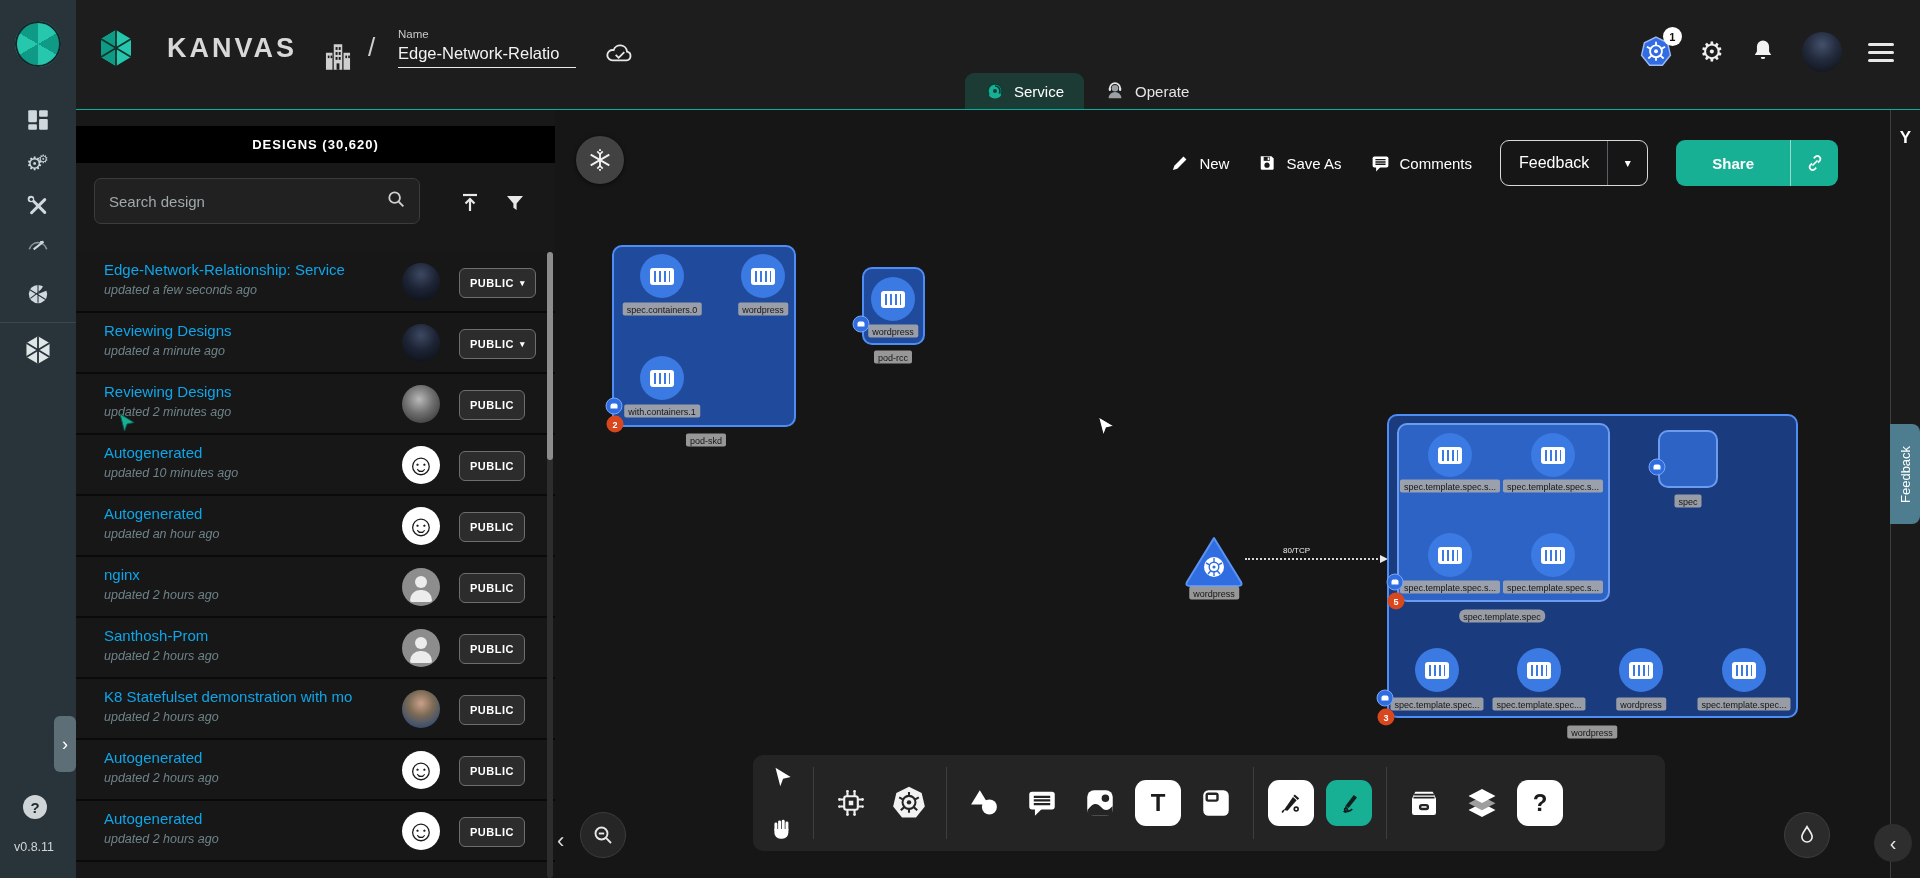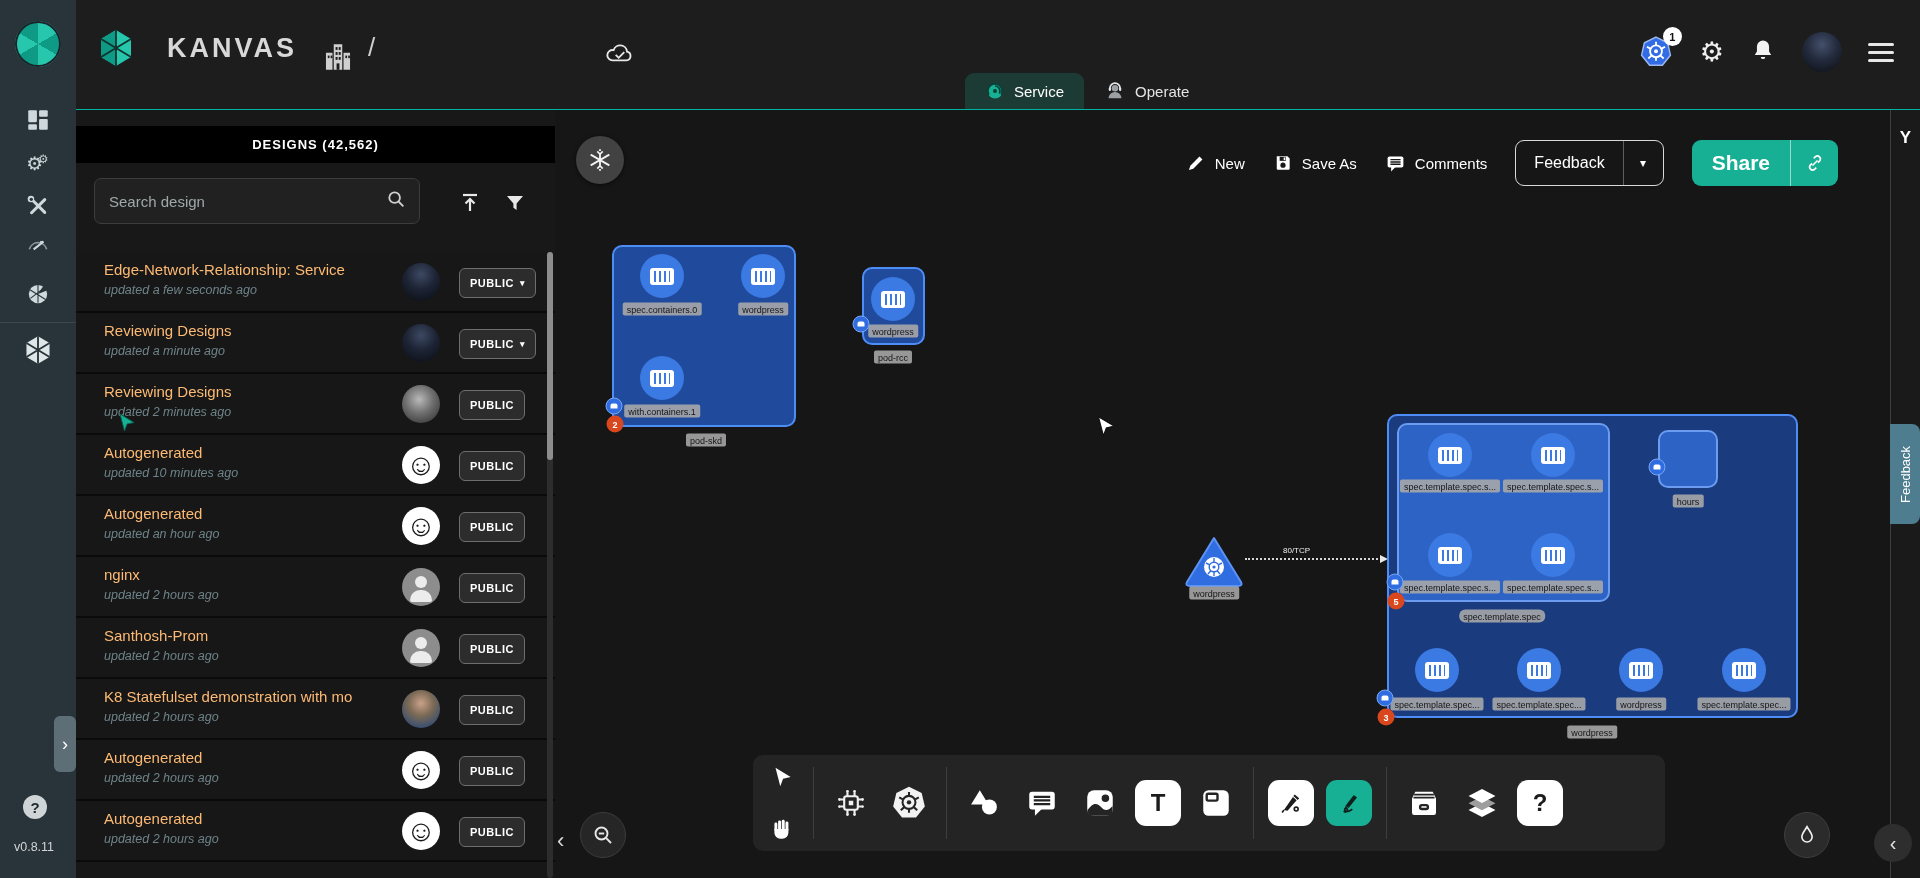--- a/index.html
+++ b/index.html
@@ -43,21 +43,21 @@
   
   .panel { position:absolute; left:76px; top:110px; width:479px; height:768px; background:#181818; z-index:10; overflow:hidden; }
   .ptitle { position:absolute; left:0; top:16px; width:479px; height:37px; background:#000; color:#fff; font-size:13px; font-weight:bold; letter-spacing:1px; display:flex; align-items:center; justify-content:center; }
   .search { position:absolute; left:18px; top:68px; width:326px; height:46px; background:#212121; border:1px solid #3c3c3c; border-radius:7px; display:flex; align-items:center; }
   .search input { flex:1; background:transparent; border:none; outline:none; color:#dadada; font-size:15px; padding:0 8px 0 14px; font-family:"Liberation Sans", sans-serif; }
   .search input::placeholder { color:#9fa8ab; }
   .search .sic2 { margin-right:12px; }
   .pico { position:absolute; top:78px; width:30px; height:30px; display:flex; align-items:center; justify-content:center; }
   .list { position:absolute; left:0; top:142px; width:479px; height:626px; }
   .row { position:relative; height:61px; border-bottom:2px solid #0a0a0a; background:#171717; }
-  .row .tt { position:absolute; left:28px; top:9px; font-size:15px; color:#fdba74; width:292px; white-space:nowrap; overflow:hidden; }
+  .row .tt { position:absolute; left:28px; top:9px; font-size:15px; color:#0ea5e9; width:292px; white-space:nowrap; overflow:hidden; }
   .row .up { position:absolute; left:28px; top:31px; font-size:12.5px; font-style:italic; color:#6e8389; }
   .row .av { position:absolute; left:326px; top:11px; width:38px; height:38px; border-radius:50%; overflow:hidden; }
   .av.dark { background:radial-gradient(circle at 50% 30%, #3d4962 0%, #1d2435 45%, #0b0e15 95%); }
   .av.gphoto { background:radial-gradient(circle at 45% 38%, #b9b9b9 0%, #6e6e6e 45%, #2e2e2e 95%); }
   .av.photo { background:radial-gradient(circle at 50% 35%, #caa189 0%, #7b6a55 40%, #2f4a75 85%); }
   .av.smiley { background:#fff; color:#1a1a1a; font-size:30px; display:flex; align-items:center; justify-content:center; }
   .av.person { background:#8d8d8d; }
   .av.person::before { content:""; position:absolute; left:13px; top:8px; width:12px; height:12px; border-radius:50%; background:#ececec; }
   .av.person::after { content:""; position:absolute; left:8px; top:22px; width:22px; height:12px; border-radius:10px 10px 2px 2px; background:#ececec; }
   .pub { position:absolute; left:383px; top:16px; height:30px; background:#2c2c2c; border:1px solid #6e6e6e; border-radius:6px; color:#fff; font-size:11px; font-weight:bold; letter-spacing:.5px; display:flex; align-items:center; padding:0 10px; gap:6px; }
@@ -68,21 +68,21 @@
   
   .canvas { position:absolute; left:555px; top:110px; width:1335px; height:768px; background:#161616; }
   .flakebtn { position:absolute; left:21px; top:26px; width:48px; height:48px; border-radius:50%; background:#424242; display:flex; align-items:center; justify-content:center; box-shadow:0 1px 4px rgba(0,0,0,.6); }
 
   .ctb { position:absolute; top:30px; right:52px; display:flex; align-items:center; gap:28px; }
   .titem { display:flex; align-items:center; gap:9px; color:#fff; font-size:15px; }
   .actbtn { display:flex; align-items:center; height:46px; border:1px solid #d9d9d9; border-radius:9px; color:#fff; }
   .actbtn .a1 { padding:0 18px; font-size:16px; }
   .actbtn .a2 { width:40px; height:100%; border-left:1px solid #5a5f66; display:flex; align-items:center; justify-content:center; font-size:12px; }
   .sharebtn { display:flex; align-items:center; height:46px; background:#17b095; border-radius:9px; color:#fff; font-weight:bold; }
-  .sharebtn .s1 { padding:0 20px; font-size:21px; }
+  .sharebtn .s1 { padding:0 36px; font-size:15px; }
   .sharebtn .s2 { width:48px; height:100%; border-left:1px solid rgba(255,255,255,.55); display:flex; align-items:center; justify-content:center; }
 
   
   .grp { position:absolute; background:rgba(34,80,168,.92); border:2px solid #4f8df6; border-radius:10px; }
   .grp.lite { background:#2d63c5; border-color:#6b9cf0; }
   .kcir { position:absolute; width:44px; height:44px; border-radius:50%; background:#3b79e3; transform:translate(-50%,-50%); display:flex; align-items:center; justify-content:center; }
   .crate { position:relative; width:24px; height:17px; background:#fff; border-radius:3px; }
   .crate::before { content:""; position:absolute; left:4px; top:3px; right:4px; bottom:3px;
     background:repeating-linear-gradient(90deg,#3b79e3 0 2px,#fff 2px 5px); }
   .nlabel { position:absolute; transform:translate(-50%,-50%); background:rgba(170,170,170,.88); color:#151515; font-size:9px; padding:1.5px 4px; border-radius:2px; white-space:nowrap; max-width:108px; overflow:hidden; text-overflow:ellipsis; z-index:4; }
@@ -147,20 +147,24 @@
             <rect x="12.5" y="12" width="1.4" height="2"></rect>
             <rect x="4.8" y="11" width="1.2" height="1.8"></rect>
             <rect x="6.8" y="11" width="1.2" height="1.8"></rect>
             <rect x="17.2" y="11" width="1.2" height="1.8"></rect>
             <rect x="19.2" y="11" width="1.2" height="1.8"></rect>
             <rect x="11" y="16.5" width="2" height="4.5"></rect>
           </g>
       </svg>
     </div>
     <div class="slash">/</div>
+    <div class="namebox">
+      <div class="lbl">Name</div>
+      <div class="val">Edge-Network-Relatio</div>
+    </div>
     <div class="cloudic">
       <svg width="32" height="26" viewBox="0 0 26 20" fill="none" stroke="#e8e8e8" stroke-width="1.5">
         <path d="M7 16 a4.2 4.2 0 1 1 .8-8.3 a5.6 5.6 0 0 1 10.9 1.2 a3.6 3.6 0 0 1-.4 7.1 z"></path>
         <path d="M9.5 11.5 l2.4 2.4 l4.6-4.6"></path>
       </svg>
     </div>
 
     <div class="tabs">
       <div class="tab active">
         <svg width="20" height="20" viewBox="0 0 24 24">
@@ -266,21 +270,21 @@
     <div class="helpdot">
         <span>?</span>
       </div>
     <div class="version">v0.8.11</div>
   </div>
   <div class="expander">
       <span>›</span>
     </div>
 
   <div class="panel">
-    <div class="ptitle">DESIGNS (42,562)</div>
+    <div class="ptitle">DESIGNS (30,620)</div>
 
     <div class="search">
       <input type="text" placeholder="Search design" style="">
       <span class="sic2">
         <svg width="22" height="22" viewBox="0 0 24 24" fill="none" stroke="#cfcfcf" stroke-width="2">
           <circle cx="10.5" cy="10.5" r="5.8"></circle>
             <path d="M15 15 L20 20"></path>
         </svg>
       </span>
     </div>
@@ -497,21 +501,21 @@
         <span class="crate"></span>
       </div>
     <div class="nlabel" style="left:895px; top:477px;">spec.template.spec.s...</div>
     <div class="nlabel" style="left:998px; top:477px;">spec.template.spec.s...</div>
     <div class="bdg blue" style="left:840px; top:472px;"></div>
     <div class="bdg red" style="left:841px; top:491px;">5</div>
     <div class="nlabel" style="left:947px; top:506px;border-radius:6px;">spec.template.spec</div>
 
     <div class="grp lite" style="left:1103px; top:320px; width:60px; height:58px;"></div>
     <div class="bdg blue" style="left:1102px; top:357px;"></div>
-    <div class="nlabel" style="left:1133px; top:391px;">hours</div>
+    <div class="nlabel" style="left:1133px; top:391px;">spec</div>
 
     <div class="kcir" style="left:882px; top:560px;">
         <span class="crate"></span>
       </div>
     <div class="kcir" style="left:984px; top:560px;">
         <span class="crate"></span>
       </div>
     <div class="kcir" style="left:1086px; top:560px;">
         <span class="crate"></span>
       </div>

